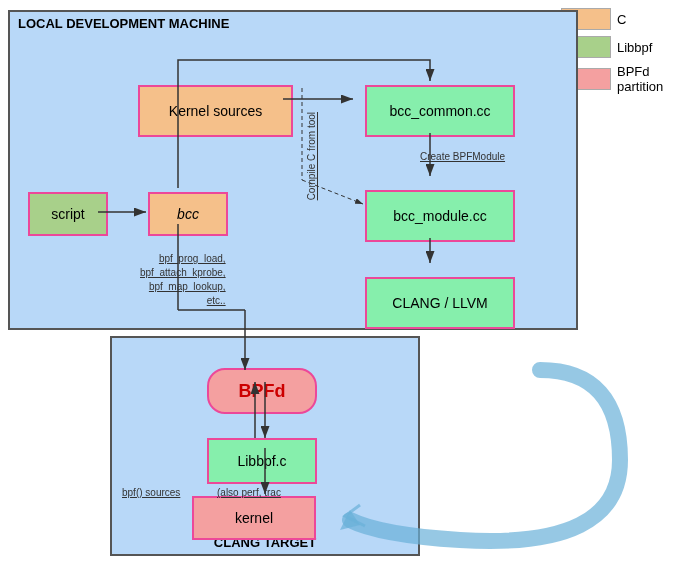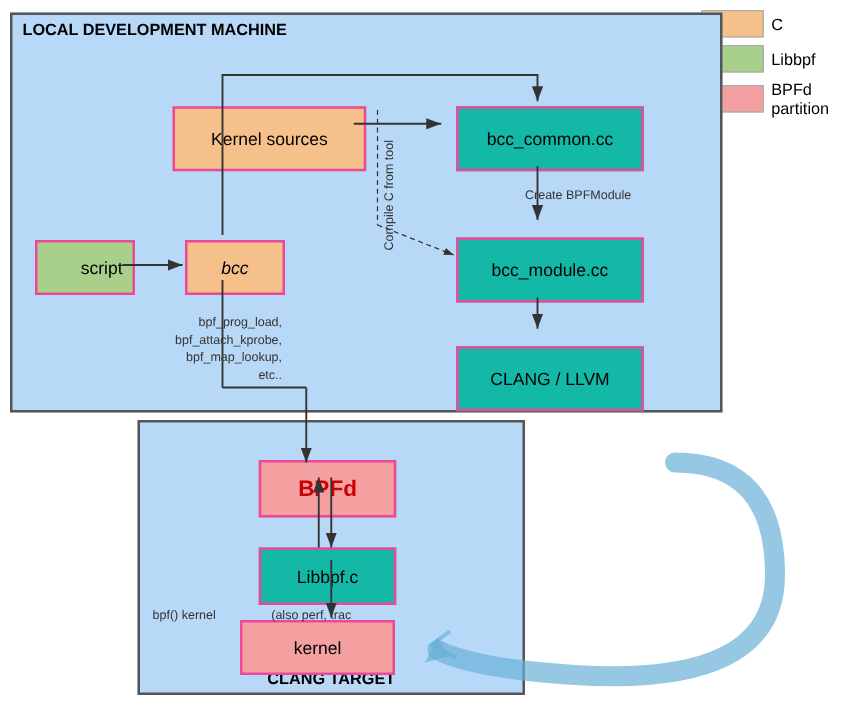--- a/index.html
+++ b/index.html
@@ -61,21 +61,21 @@
       border: 2px solid #ec4899;
       display: flex;
       align-items: center;
       justify-content: center;
       text-align: center;
       font-size: 14px;
       padding: 4px 8px;
     }
     .node-orange { background: #f5c08a; }
     .node-green { background: #a8d08a; }
-    .node-white { background: #14b8a6; }
+    .node-white { background: #86efac; }
     .node-red { background: #f4a0a0; }
     .node-red-text { color: #cc0000; font-weight: bold; font-size: 18px; }
 
     
     #kernel-sources {
       top: 73px; left: 128px;
       width: 155px; height: 52px;
     }
     
     #bcc-common {
@@ -88,21 +88,21 @@
       width: 150px; height: 52px;
     }
     
     #clang {
       top: 265px; left: 355px;
       width: 150px; height: 52px;
     }
     
     #script {
       top: 180px; left: 18px;
-      width: 80px; height: 44px; justify-content: flex-end;
+      width: 80px; height: 44px;
     }
     
     #bcc {
       top: 180px; left: 138px;
       width: 80px; height: 44px; font-style: italic;
     }
 
     
     .remote-machine {
       position: absolute;
@@ -120,21 +120,21 @@
       transform: translateX(-50%);
       font-size: 13px;
       font-weight: bold;
       color: #000;
       white-space: nowrap;
     }
 
     
     #bpfd-node {
       top: 30px; left: 95px;
-      width: 110px; height: 46px;
+      width: 110px; height: 46px; border-radius: 18px;
     }
     
     #libbpf-node {
       top: 100px; left: 95px;
       width: 110px; height: 46px;
     }
     
     #kernel-node {
       top: 158px; left: 80px;
       width: 124px; height: 44px;
@@ -148,20 +148,21 @@
       height: 566px;
       pointer-events: none;
     }
 
     
     .arrow-label {
       position: absolute;
       font-size: 11px;
       color: #333;
       line-height: 1.3;
+      text-decoration: underline;
     }
   </style>
 </head>
 <body>
 
 <div class="legend">
   <div class="legend-item">
     <div class="legend-box legend-c"></div>
     <span>C</span>
   </div>
@@ -220,21 +221,21 @@
 
   <div class="node node-white" id="libbpf-node">
     <span>Libbpf.c</span>
   </div>
 
   <div class="node node-red" id="kernel-node">
     <span>kernel</span>
   </div>
 
   <div class="arrow-label" style="top: 148px; left: 10px; font-size:10px;">
-    bpf() kernel
+    bpf() sources
   </div>
 
   <div class="arrow-label" style="top: 148px; left: 105px; font-size:10px;">
     (also perf, trac
   </div>
 </div>
 
 <svg class="arrows-svg">
   <defs>
     <marker id="arrowhead" markerWidth="8" markerHeight="6" refX="8" refY="3" orient="auto">

